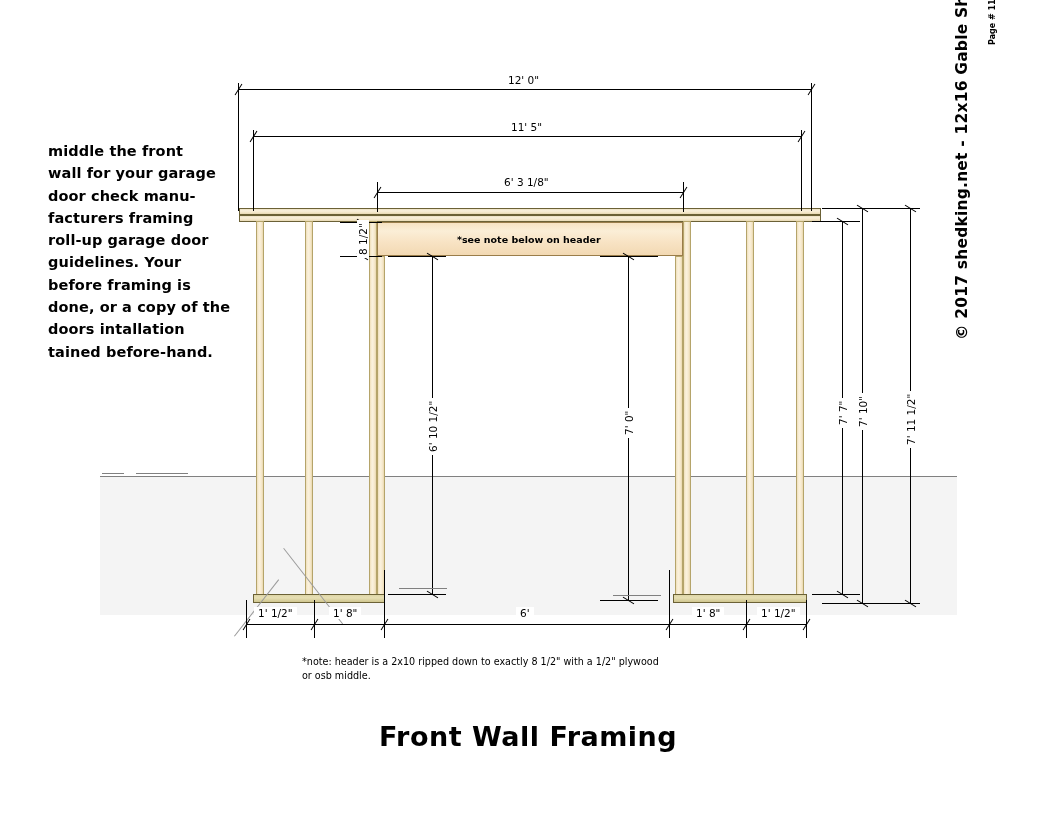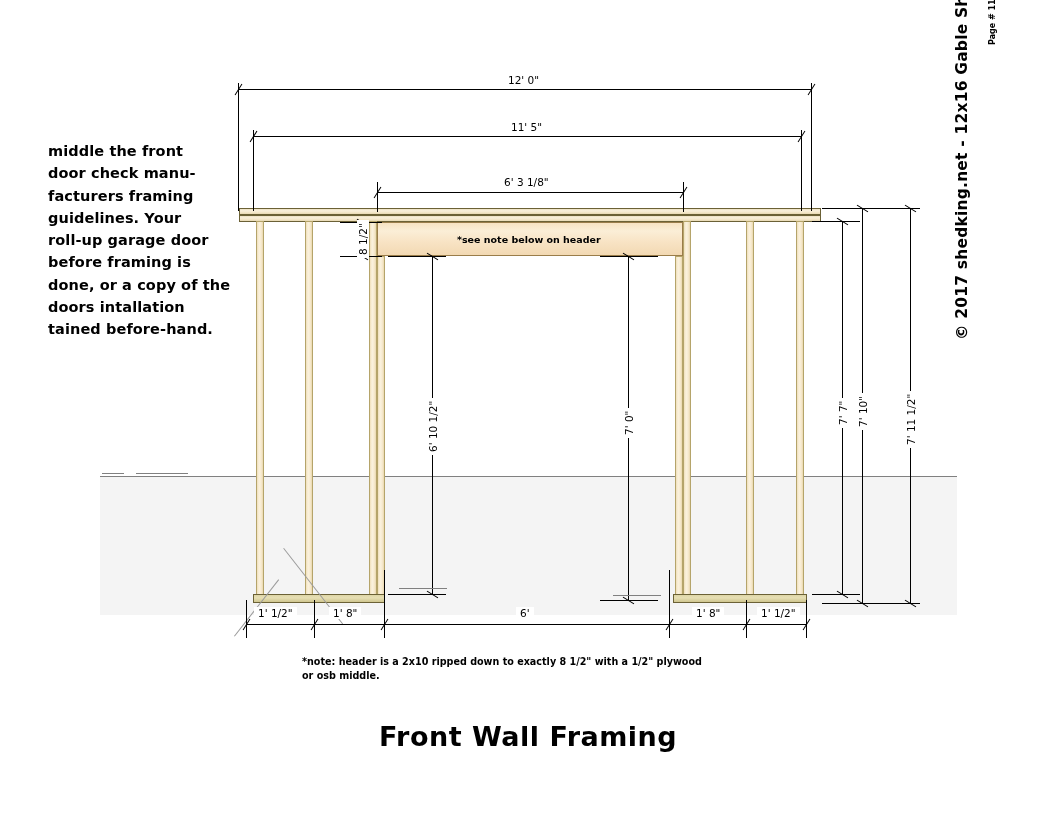--- a/index.html
+++ b/index.html
@@ -46,21 +46,21 @@
   }
   .bottom-note {
     position: absolute;
     left: 302px;
     top: 655px;
     width: 420px;
     font-family: "DejaVu Sans", sans-serif;
     font-size: 9.6px;
     line-height: 14px;
     color: #000;
-    font-weight: 700;
+    font-weight: 400;
   }
   .copyright {
     position: absolute;
     left: 953px;
     top: 340px;
     width: 440px;
     transform: rotate(-90deg);
     transform-origin: 0 0;
     font-family: "DejaVu Sans", sans-serif;
     font-size: 15.5px;
@@ -311,24 +311,25 @@
   <div class="grade-seg" style="left:613px; top:595px; width:48px;"></div>
 
   <div class="dim-text" style="left:254px; top:607px;">1' 1/2"</div>
   <div class="dim-text" style="left:329px; top:607px;">1' 8"</div>
   <div class="dim-text" style="left:516px; top:607px;">6'</div>
   <div class="dim-text" style="left:692px; top:607px;">1' 8"</div>
   <div class="dim-text" style="left:757px; top:607px;">1' 1/2"</div>
 
   <div class="note-block">
     <div>middle the front</div>
+    <div>wall for your garage</div>
     <div>door check manu-</div>
     <div>facturers framing</div>
+    <div>roll-up garage door</div>
     <div>guidelines.  Your</div>
-    <div>roll-up garage door</div>
     <div>before framing is</div>
     <div>done, or a copy of the</div>
     <div>doors intallation</div>
     <div>tained before-hand.</div>
   </div>
 
   <div class="bottom-note">
     <div>*note: header is a 2x10 ripped down to exactly 8 1/2" with a 1/2" plywood</div>
     <div>or osb middle.</div>
   </div>

